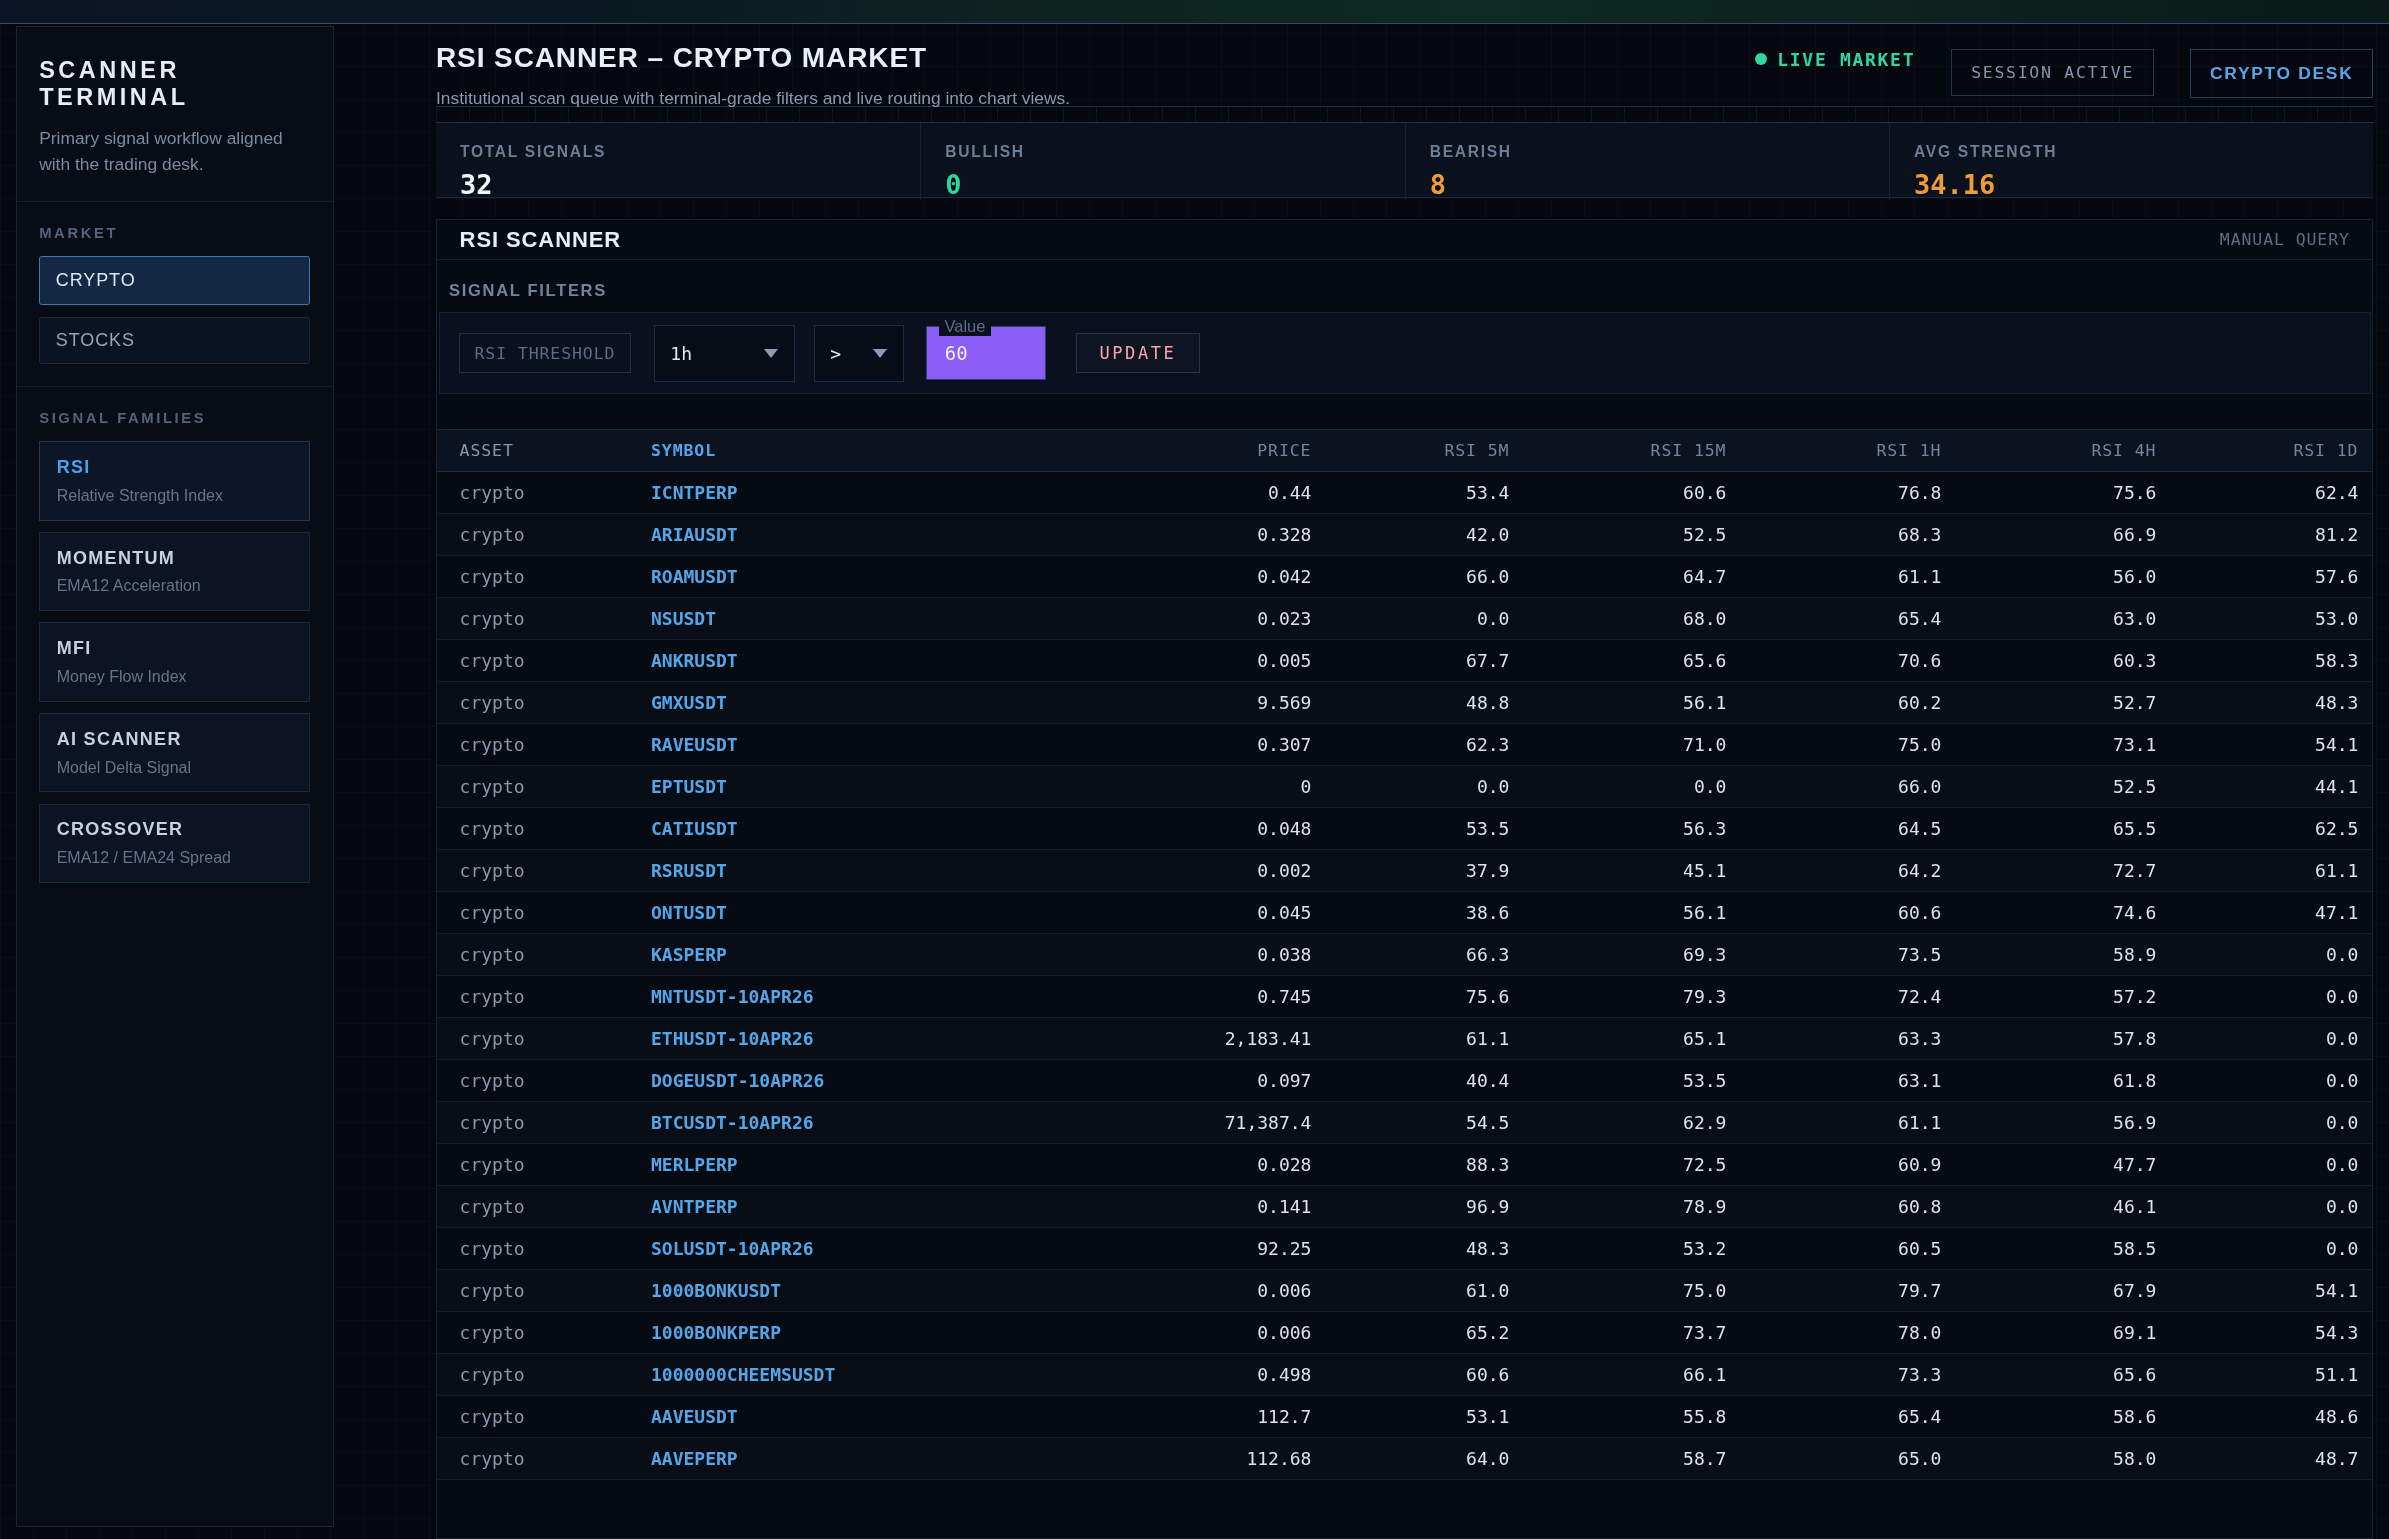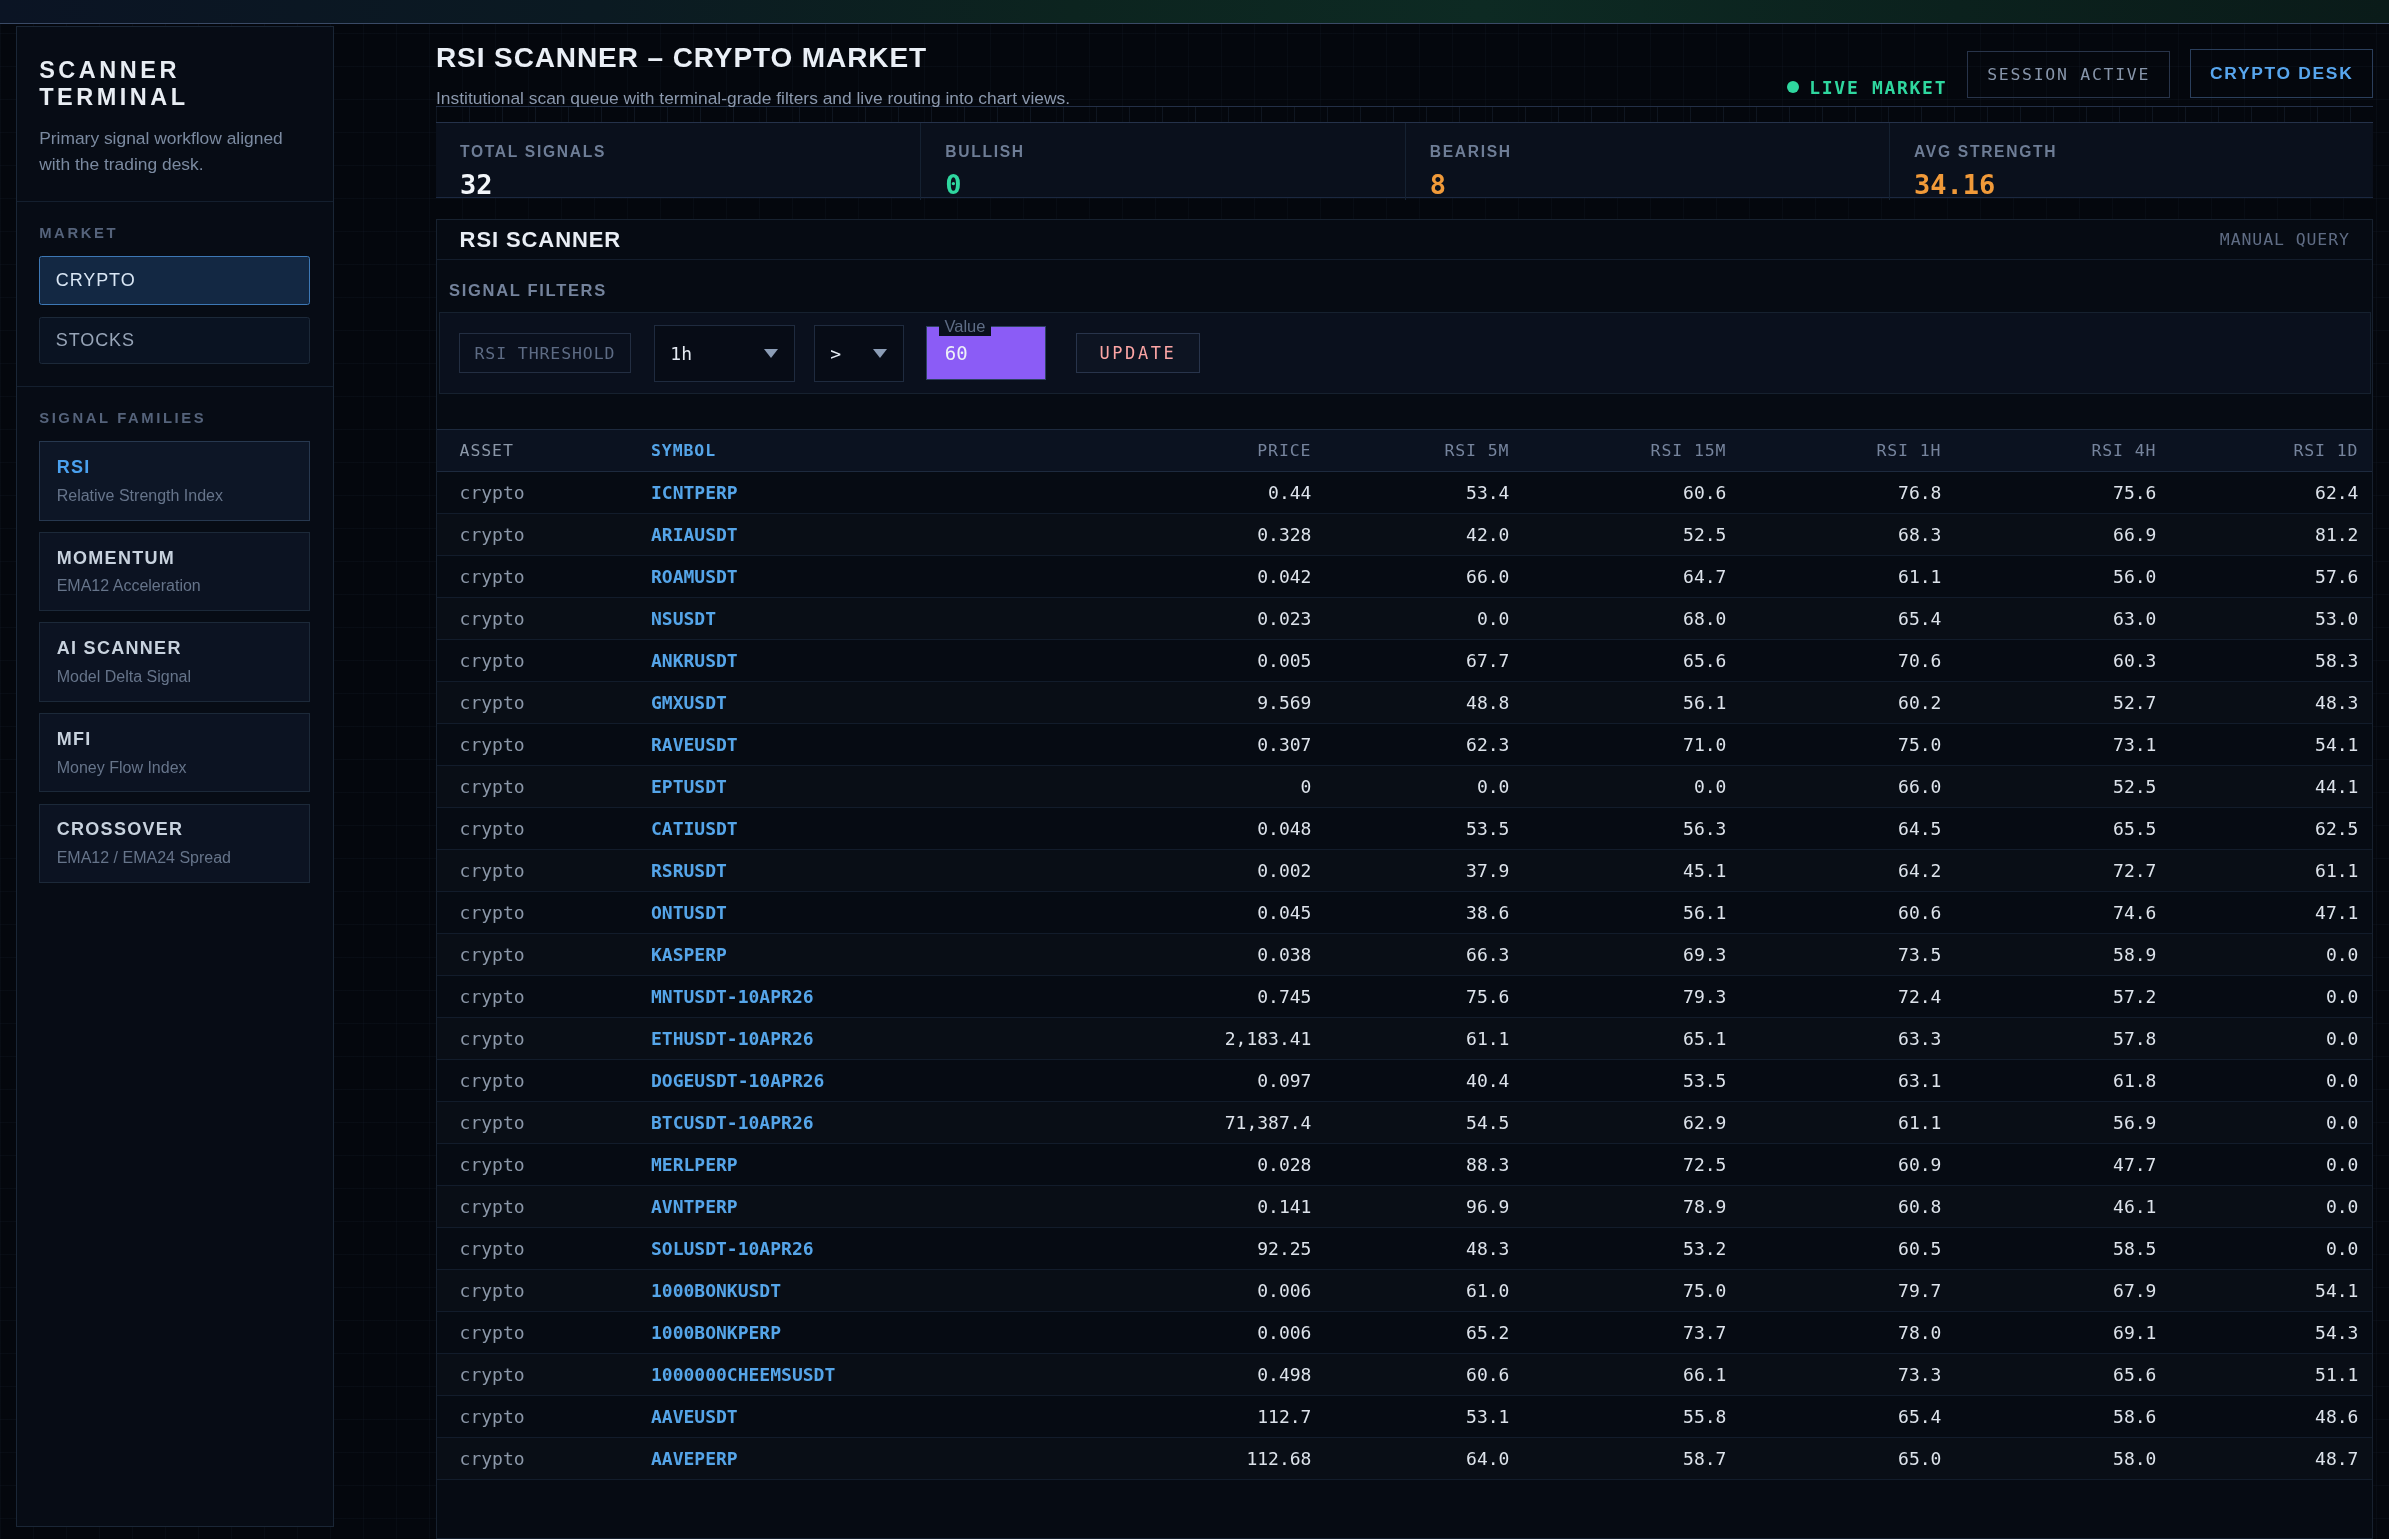--- a/index.html
+++ b/index.html
@@ -63,21 +63,21 @@
   }
   .family-card.active{background:#0d1626;border-color:#27384f;}
   .family-name{font-size:18px;font-weight:bold;letter-spacing:1.3px;color:#c8d2de;}
   .family-card.active .family-name{color:#4aa1ef;}
   .family-desc{margin-top:8.7px;font-size:16px;color:#66748a;}
   
   .main{position:absolute;left:436px;right:15.6px;top:26px;bottom:0;}
   .m-header{position:relative;height:80px;padding-top:15.6px;}
   .m-title{font-size:28px;font-weight:bold;letter-spacing:0.9px;color:#eaeff6;}
   .m-sub{margin-top:14px;font-size:17.4px;color:var(--txt-dim);}
-  .badges{position:absolute;right:0;top:22.6px;display:flex;align-items:flex-end;gap:20px;}
+  .badges{position:absolute;right:0;top:22.6px;display:flex;align-items:flex-start;gap:36px;}
   .badge-live{display:flex;align-items:center;gap:10.4px;font-family:var(--mono);font-size:18px;letter-spacing:1.7px;color:var(--green);font-weight:bold;}
   .dot{width:12px;height:12px;border-radius:50%;background:var(--green);}
   .badge-box{font-family:var(--mono);font-size:16.5px;letter-spacing:1.7px;color:#8795aa;border:0.9px solid #28344a;padding:13px 19px;}
   .badge-desk{font-family:var(--sans);font-weight:bold;font-size:17.4px;letter-spacing:1.7px;color:#58a6ee;border:0.9px solid #2b3f5c;padding:13px 19px;cursor:pointer;}
   .ruler{border-top:0.9px solid #232f46;
     background:repeating-linear-gradient(90deg, rgba(110,150,200,0.10) 0 0.9px, transparent 0.9px 33px);}
   .ruler1{height:15.6px;}
   
   .stats{display:grid;grid-template-columns:1fr 1fr 1fr 1fr;height:76px;
     border-top:0.9px solid #25324a;border-bottom:0.9px solid #1b2840;background:#0a101c;}
@@ -146,26 +146,26 @@
 
   <div class="family-card active">
     <div class="family-name">RSI</div>
     <div class="family-desc">Relative Strength Index</div>
   </div>
   <div class="family-card">
     <div class="family-name">MOMENTUM</div>
     <div class="family-desc">EMA12 Acceleration</div>
   </div>
   <div class="family-card">
+    <div class="family-name">MFI</div>
+    <div class="family-desc">Money Flow Index</div>
+  </div>
+  <div class="family-card">
     <div class="family-name">AI SCANNER</div>
     <div class="family-desc">Model Delta Signal</div>
-  </div>
-  <div class="family-card">
-    <div class="family-name">MFI</div>
-    <div class="family-desc">Money Flow Index</div>
   </div>
   <div class="family-card">
     <div class="family-name">CROSSOVER</div>
     <div class="family-desc">EMA12 / EMA24 Spread</div>
   </div>
 </aside>
 
 <main class="main">
 
   <div class="m-header">

